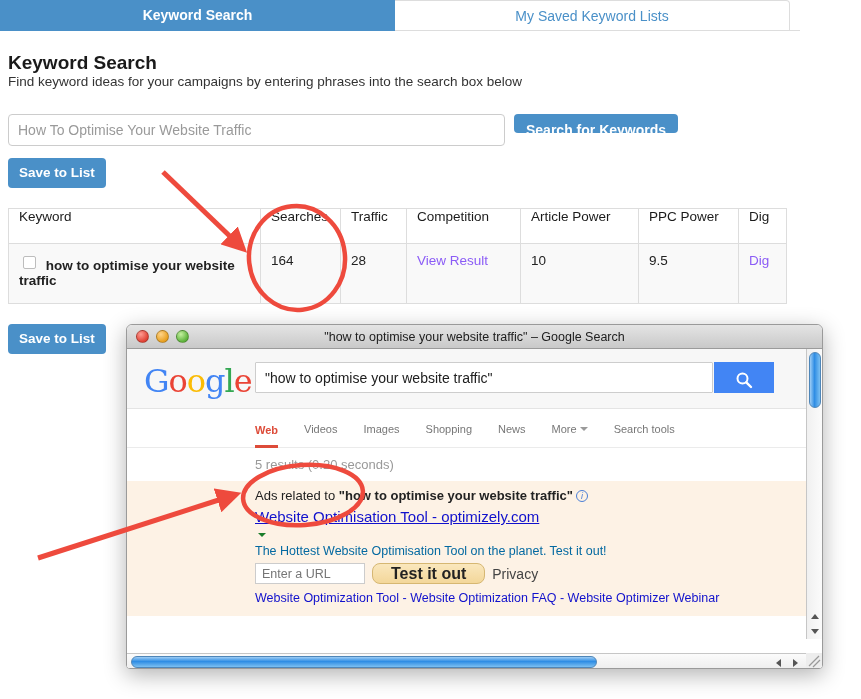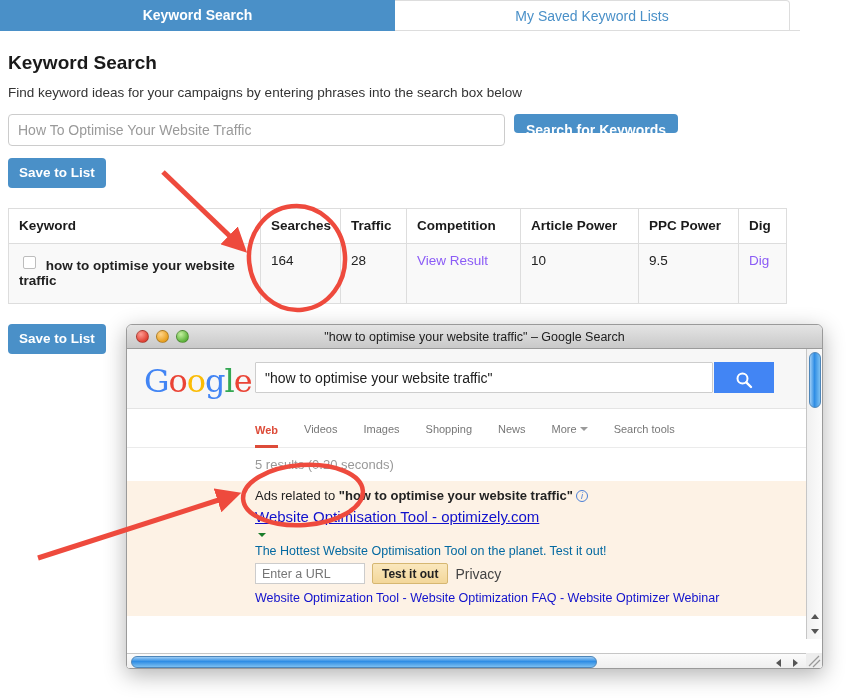--- a/index.html
+++ b/index.html
@@ -21,21 +21,21 @@
   .tab.active { background: #4a90c8; color: #ffffff; font-weight: bold; }
   .tab.inactive {
     background: #ffffff; color: #4a90c8;
     border: 1px solid #dddddd; border-left: none;
     border-top-right-radius: 4px;
   }
   .tabbar-underline { position: absolute; left: 395px; top: 30px; width: 405px; height: 1px; background: #ddd; }
 
   
   .page-title { position: absolute; left: 8px; top: 52px; font-size: 19px; font-weight: bold; color: #1a1a1a; }
-  .page-sub { position: absolute; left: 8px; top: 85px; font-size: 13.5px; color: #333333; }
+  .page-sub { position: absolute; left: 8px; top: 74px; font-size: 13.5px; color: #333333; }
 
   
   .search-row { position: absolute; left: 8px; top: 114px; display: flex; align-items: flex-start; }
   .search-input {
     width: 497px; height: 32px; border: 1px solid #cccccc; border-radius: 4px;
     padding: 0 9px; font-size: 14px; color: #999999;
     font-family: "Liberation Sans", sans-serif; background: #fff; outline: none;
   }
   .search-input::placeholder { color: #9a9a9a; }
   .btn-blue {
@@ -50,21 +50,21 @@
   .save-bottom { position: absolute; left: 8px; top: 324px; height: 30px; line-height: 30px; font-size: 13.5px; padding: 0 11px; }
 
   
   .kw-table {
     position: absolute; left: 8px; top: 208px; width: 778px;
     border-collapse: collapse; font-size: 13.5px; table-layout: fixed;
   }
   .kw-table th, .kw-table td {
     border: 1px solid #dddddd; padding: 9px 10px; text-align: left; vertical-align: top;
   }
-  .kw-table thead th { font-weight: bold; color: #1b1b1b; background: #ffffff; height: 35px; padding-top: 9px; }
+  .kw-table thead th { font-weight: normal; color: #1b1b1b; background: #ffffff; height: 35px; padding-top: 0; }
   .kw-table tbody td { background: #f9f9f9; height: 60px; color: #222; }
   .kw-table td.kw-cell { font-weight: bold; }
   .kw-table a { color: #8b5cf6; text-decoration: none; }
   .row-check { width: 13px; height: 13px; vertical-align: -2px; margin-right: 6px; -webkit-appearance: none; appearance: none; border: 1px solid #bdbdbd; border-radius: 2px; background: #fff; display: inline-block; }
   .c-kw { width: 252px; } .c-se { width: 80px; } .c-tr { width: 66px; }
   .c-co { width: 114px; } .c-ap { width: 118px; } .c-pp { width: 100px; } .c-dg { width: 48px; }
 
   
   .browser {
     position: absolute; left: 126px; top: 324px; width: 697px; height: 345px;
@@ -125,22 +125,22 @@
   .ad-url { margin-left: 128px; margin-top: 2px; font-size: 13px; color: #1a7d2a; }
   .ad-url .caret { border-top-color: #1a7d2a; }
   .ad-desc { margin-left: 128px; margin-top: 2px; font-size: 12.5px; color: #0369a1; }
   .ad-form { margin-left: 128px; margin-top: 5px; display: flex; align-items: center; gap: 7px; }
   .ad-input {
     width: 110px; height: 21px; border: 1px solid #cccccc; background: #fff;
     font-size: 12.5px; color: #999; padding: 5px 6px; font-family: "Liberation Sans", sans-serif; outline: none;
   }
   .ad-btn {
     height: 21px; background: linear-gradient(#fae7bd, #f3d79a); border: 1px solid #d6b772;
-    font-size: 12px; font-weight: bold; color: #222; padding: 0 9px; cursor: pointer;
-    font-family: "Liberation Sans", sans-serif; border-radius: 2px;
+    font-size: 16px; font-weight: bold; color: #222; padding: 0 18px; cursor: pointer;
+    font-family: "Liberation Sans", sans-serif; border-radius: 8px;
   }
   .ad-privacy { font-size: 14px; color: #444; }
   .ad-links { margin-left: 128px; margin-top: 7px; font-size: 12.5px; color: #1111cc; cursor: pointer; }
 
   
   .vscroll { position: absolute; right: 0; top: 0; width: 16px; bottom: 31px; background: linear-gradient(to right,#f0f0f0,#fbfbfb); border-left: 1px solid #c6c6c6; }
   .vthumb { position: absolute; left: 2px; top: 3px; width: 12px; height: 56px; border-radius: 6px; background: linear-gradient(to right, #9ecdf5, #2f8de4 45%, #7cc0f2); border: 1px solid #4f86b8; }
   .varrows { position: absolute; left: 0; right: 0; bottom: 0; height: 30px; }
   .varrow { height: 15px; display: flex; align-items: center; justify-content: center; }
   .hscroll { position: absolute; left: 0; right: 0; bottom: 0; height: 17px; background: linear-gradient(#fbfbfb,#ededed); border-top: 1px solid #c6c6c6; }

